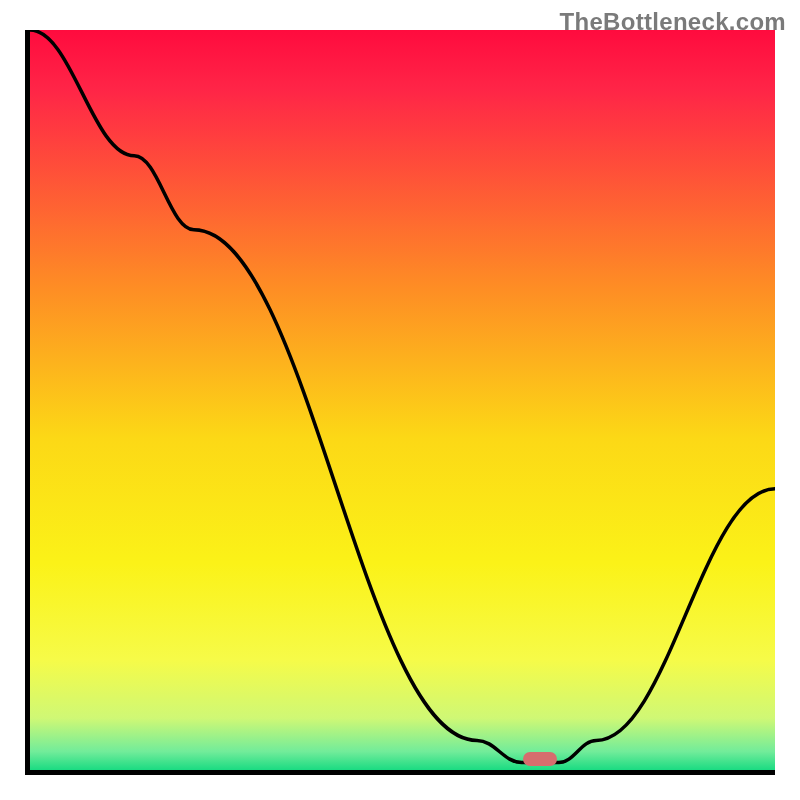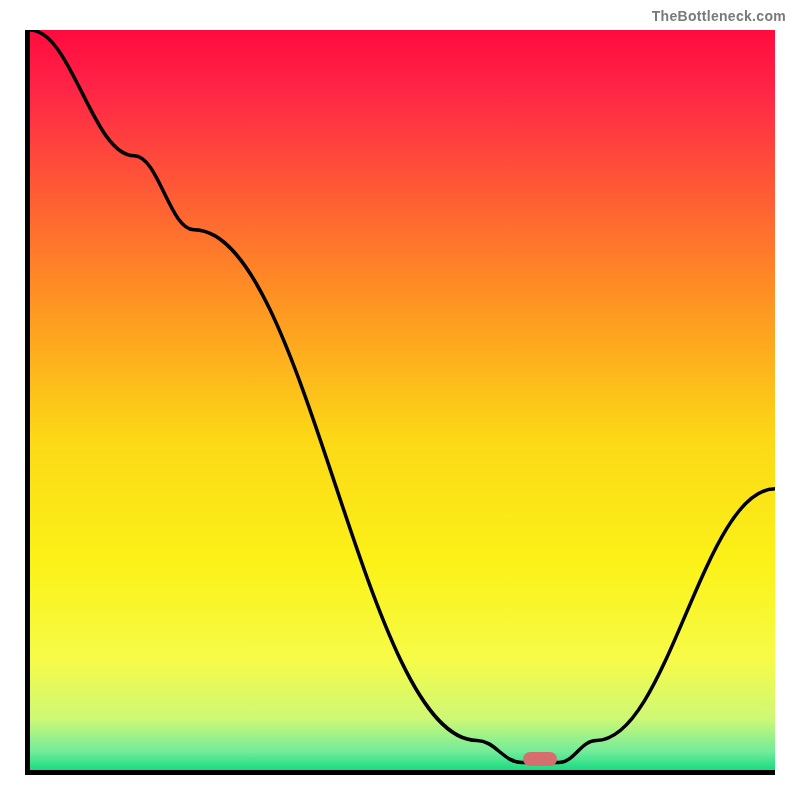--- a/index.html
+++ b/index.html
@@ -1,17 +1,17 @@
 <!DOCTYPE html>
 <html><head>
 <meta charset="utf-8">
 <style>
   * { margin: 0; padding: 0; box-sizing: border-box; }
   body { width: 800px; height: 800px; background: #fff; font-family: Arial, sans-serif; position: relative; }
-  .watermark { position: absolute; top: 8px; right: 14px; color: #7a7a7a; font-size: 14px; font-weight: 600; letter-spacing: 0.3px; }
+  .watermark { position: absolute; top: 8px; right: 14px; color: #7a7a7a; font-size: 24px; font-weight: 600; letter-spacing: 0.3px; }
   .plot-frame { position: absolute; top: 30px; left: 25px; width: 750px; height: 745px; border-left: 5px solid #000; border-bottom: 5px solid #000; overflow: hidden; }
   .gradient { position: absolute; inset: 0; }
   .curve { position: absolute; inset: 0; }
   .marker { position: absolute; border-radius: 10px; }
 </style>
 </head>
 <body>
 
 <div class="watermark">TheBottleneck.com</div>
 

